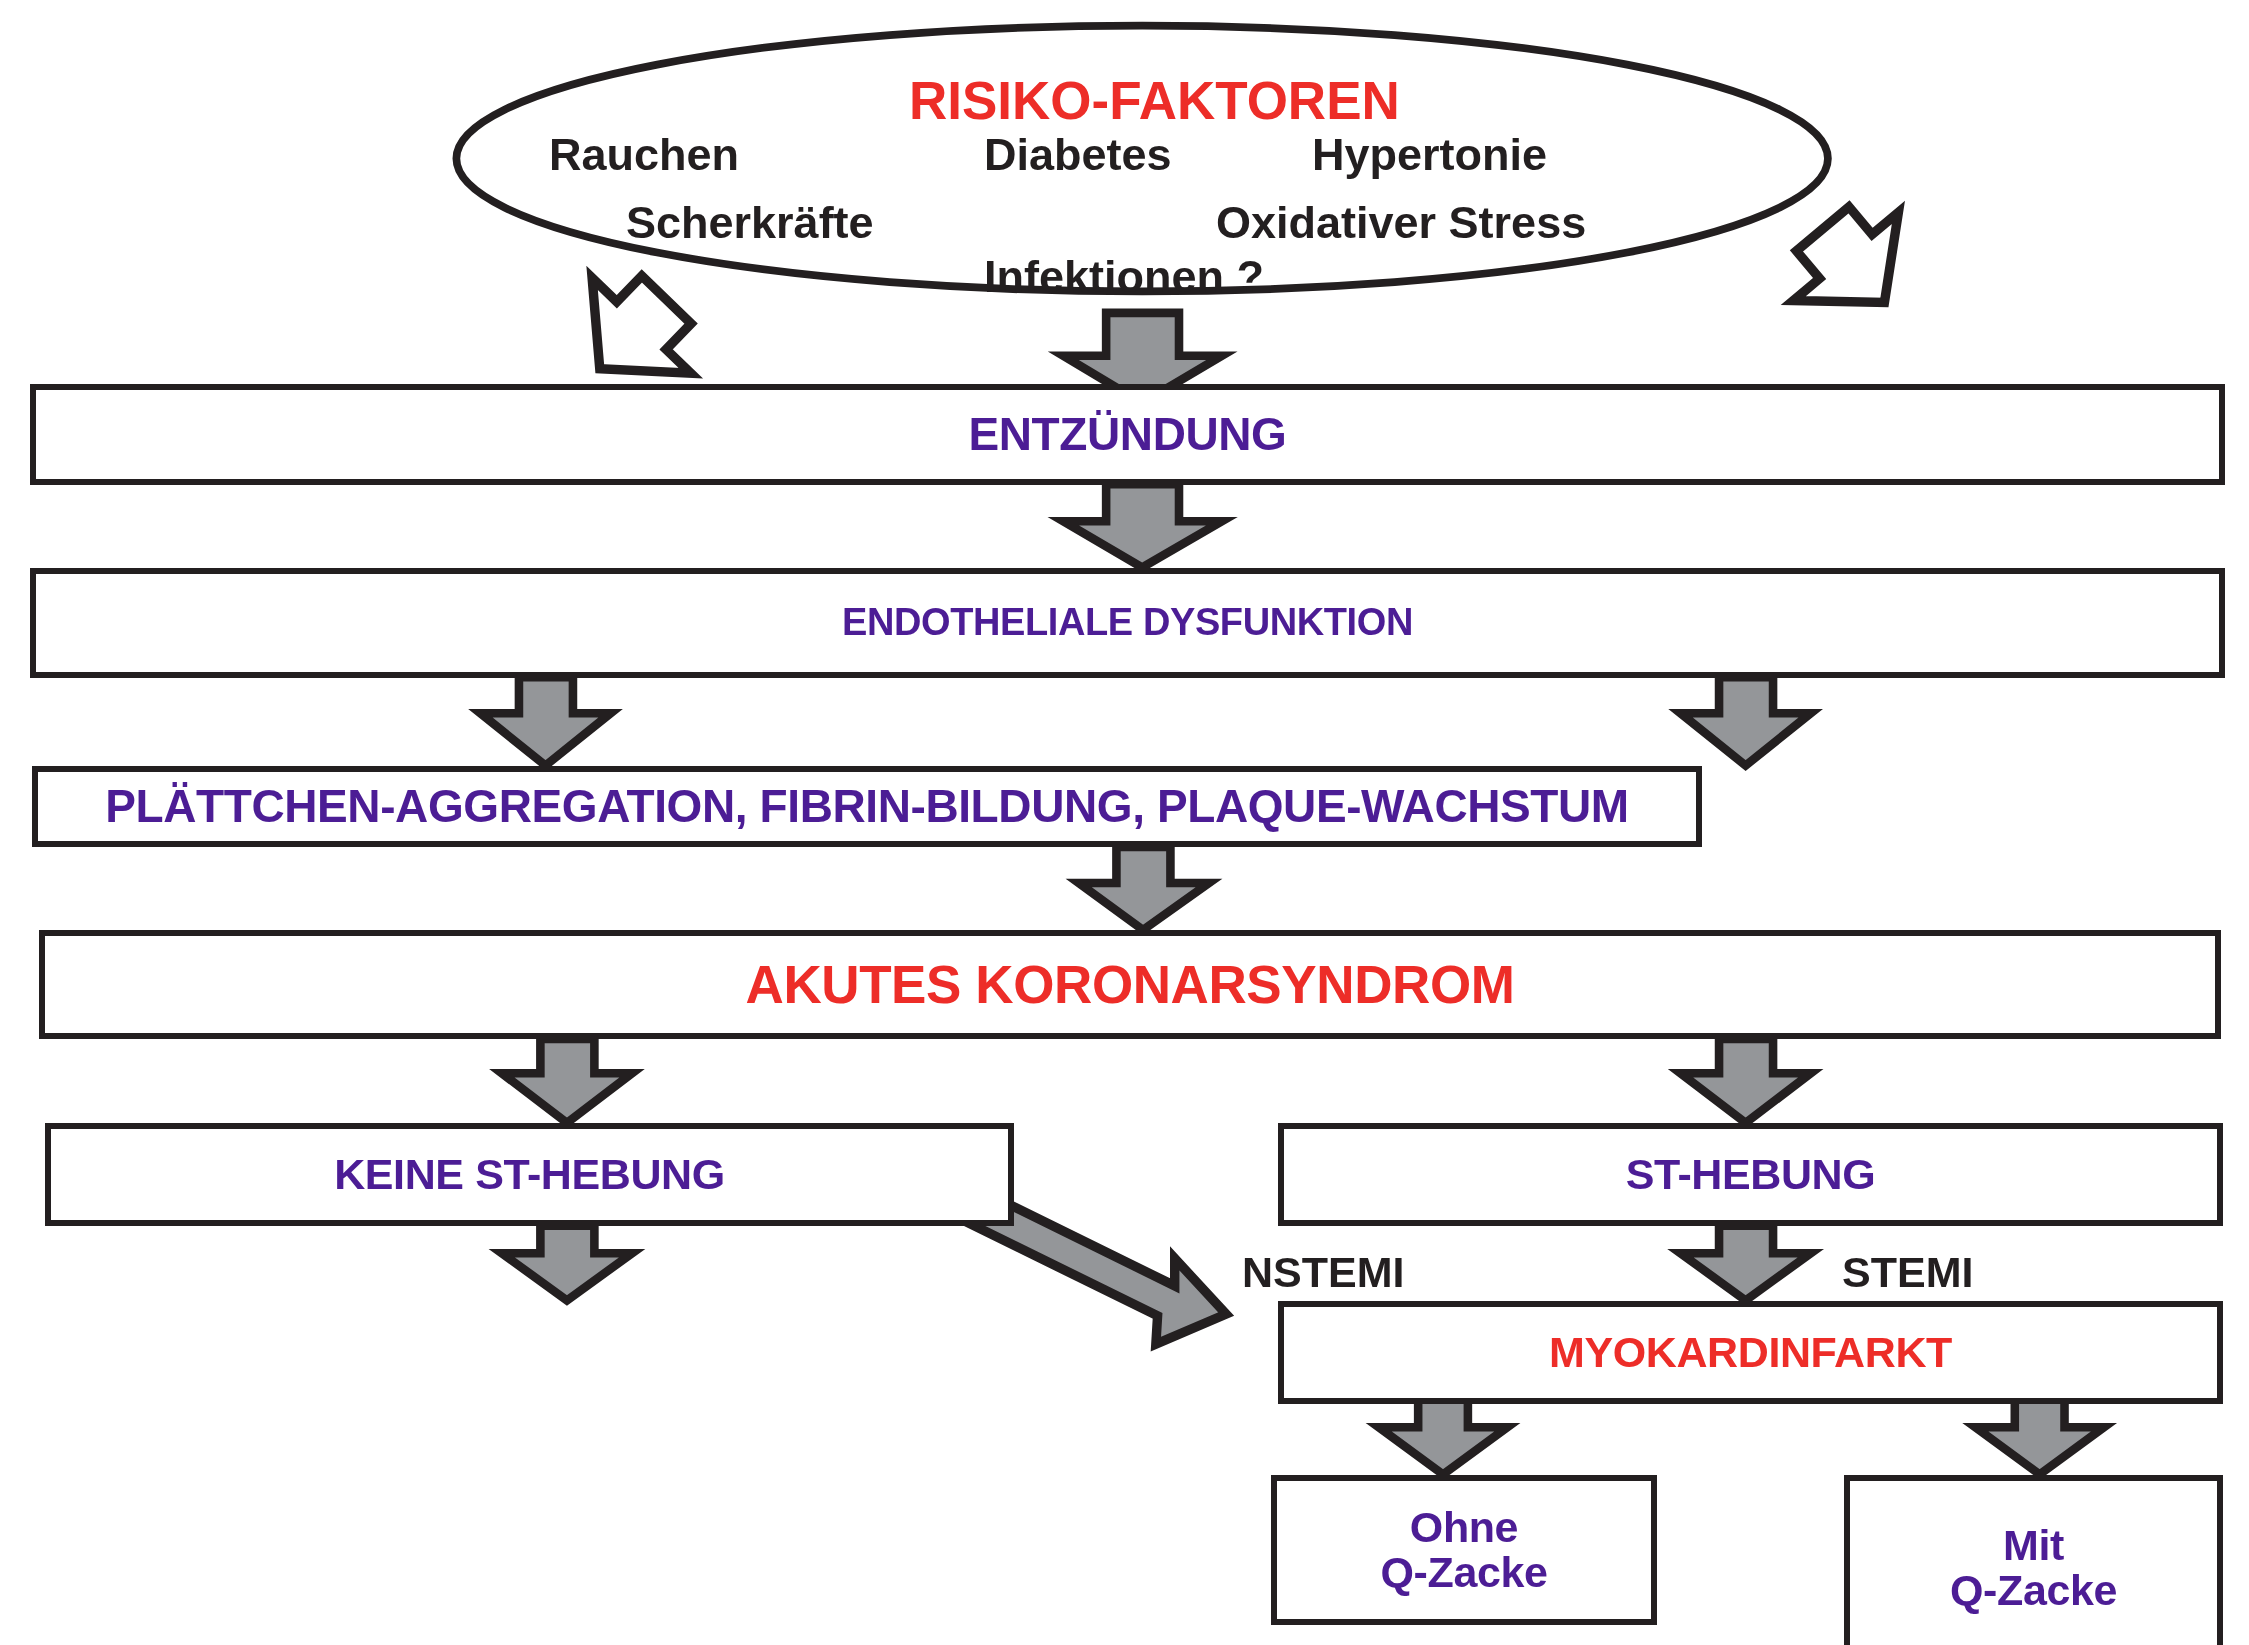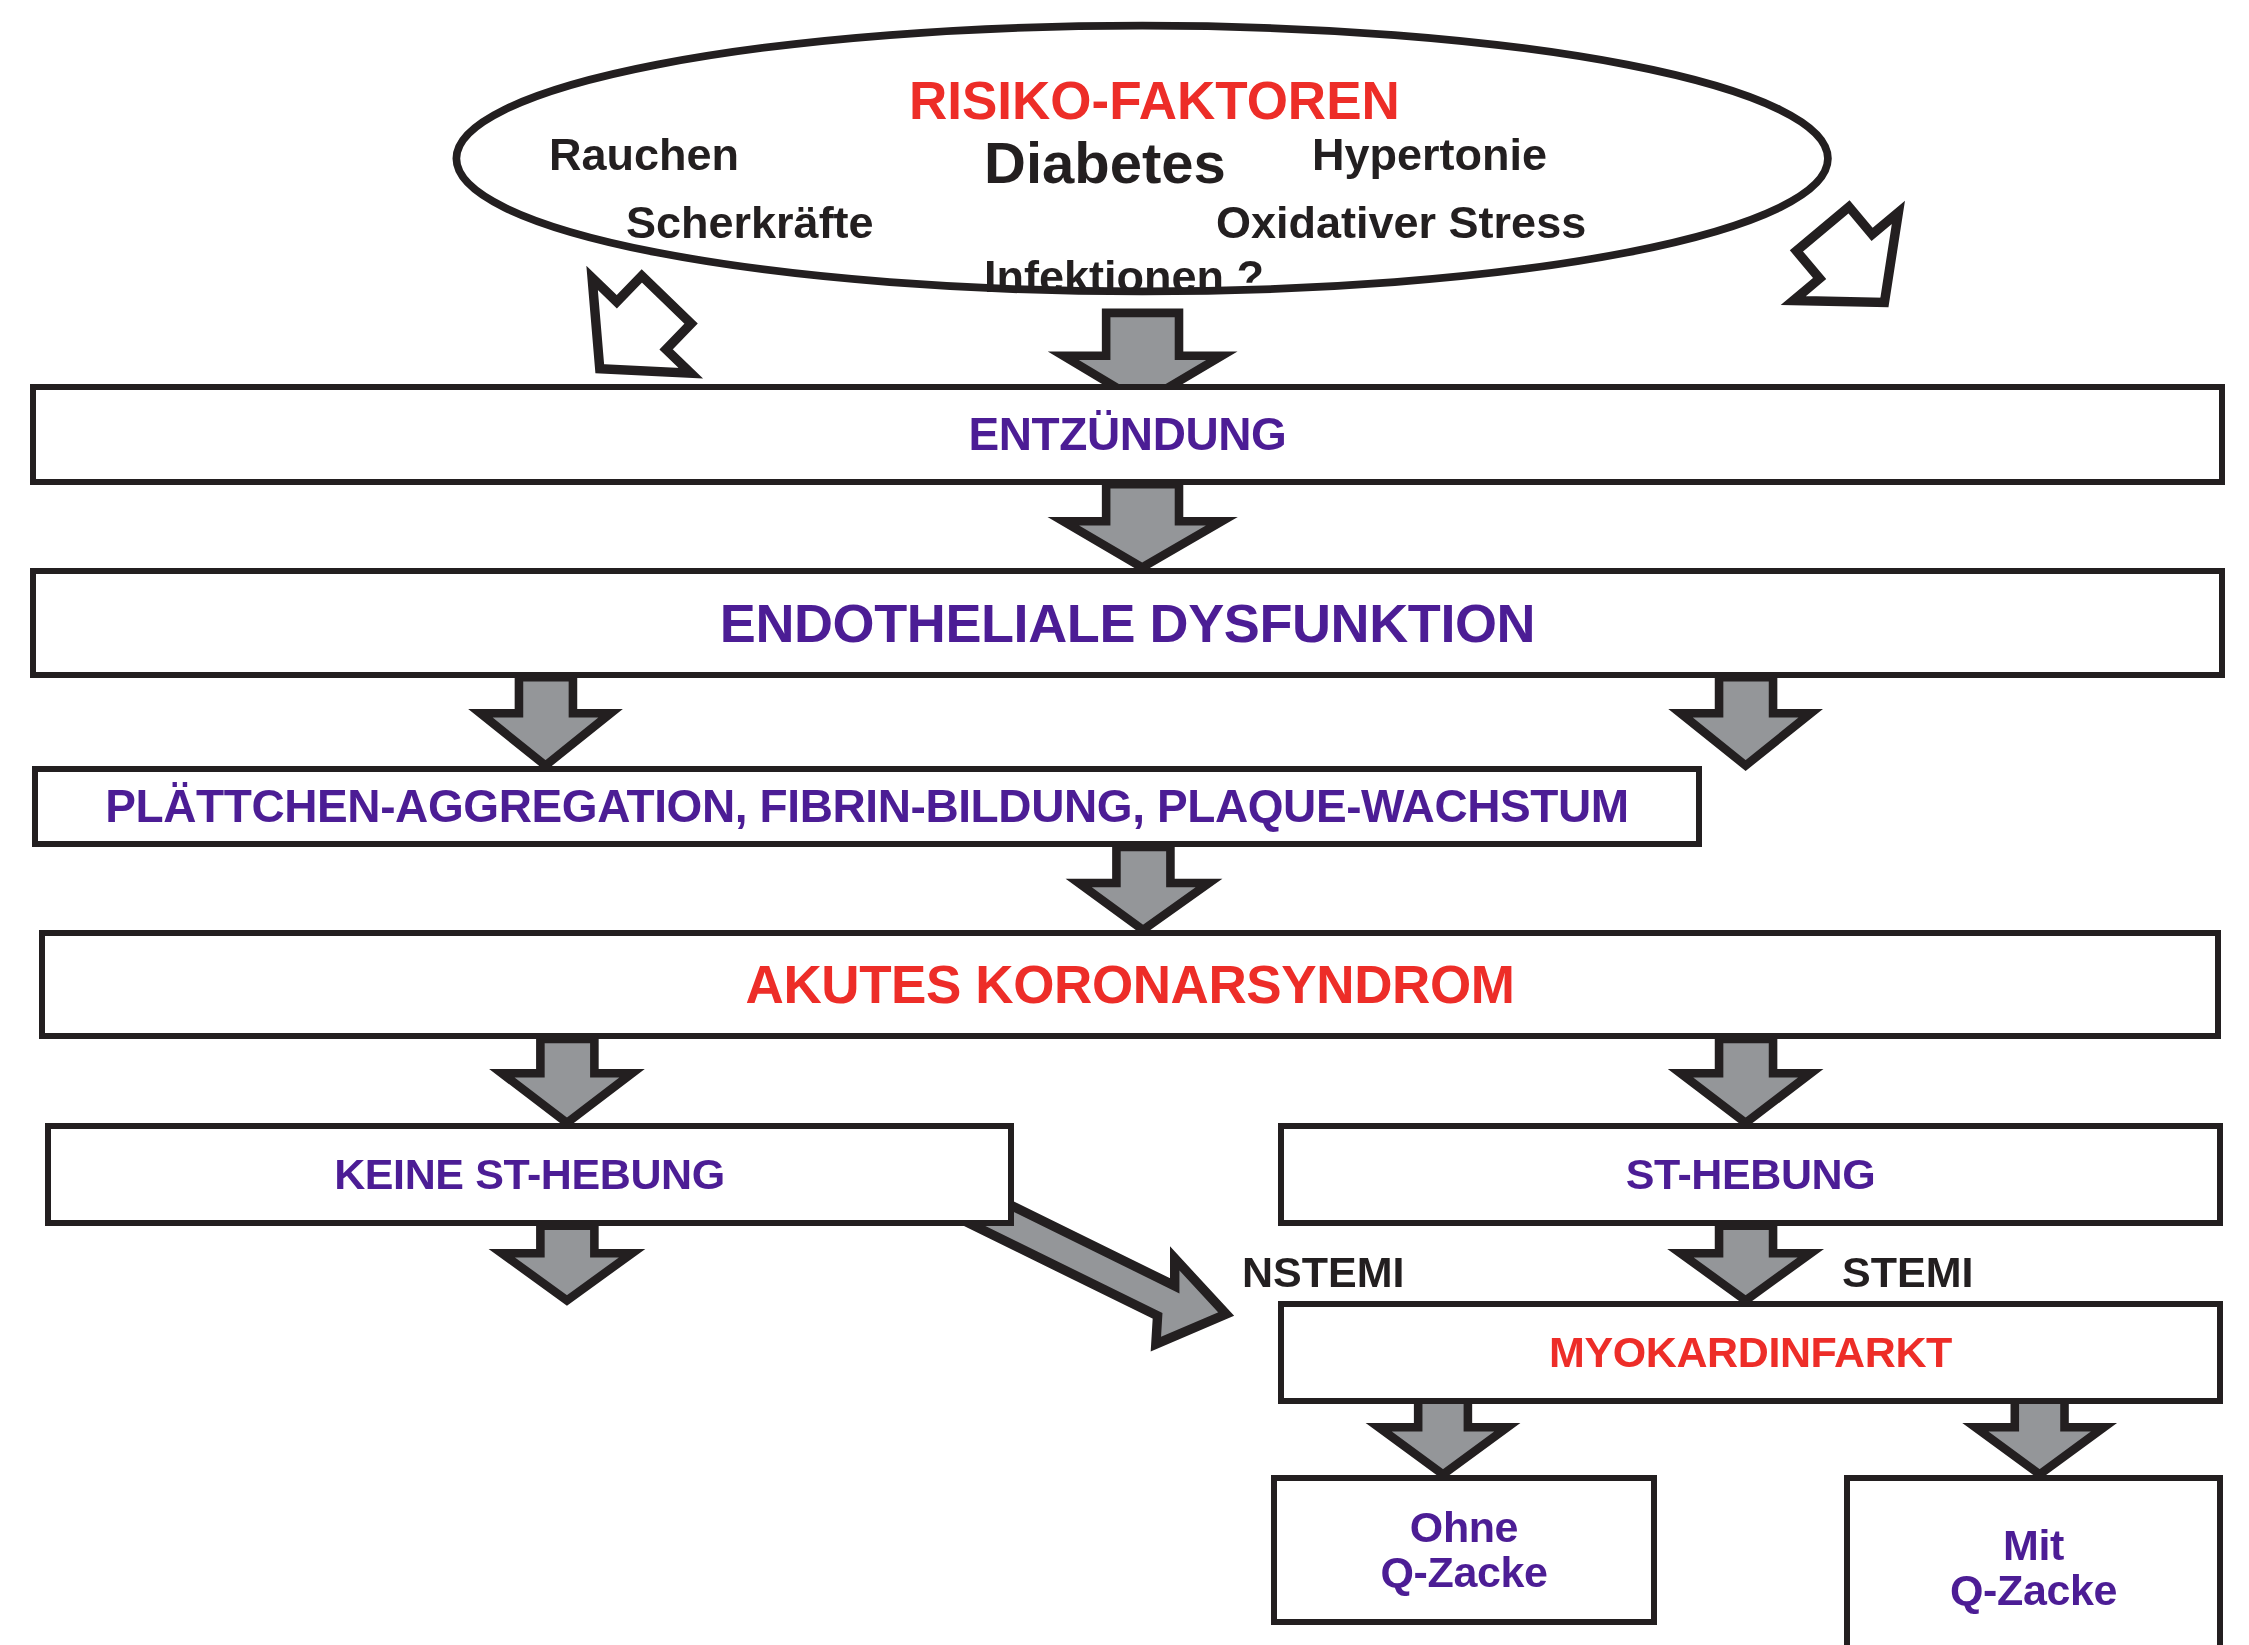--- a/index.html
+++ b/index.html
@@ -98,36 +98,36 @@
 
     <path d="M 1654 1625 L 1712 1625 L 1712 1665 L 1758 1665 L 1683 1720 L 1608 1665 L 1654 1665 Z" fill="#949699" stroke="#231f20" stroke-width="10"></path>
 
     <path d="M 2350 1625 L 2408 1625 L 2408 1665 L 2454 1665 L 2379 1720 L 2304 1665 L 2350 1665 Z" fill="#949699" stroke="#231f20" stroke-width="10"></path>
   </svg>
 
   <div class="oval-text title" style="left:909px; top:70px; font-size:53px;">RISIKO-FAKTOREN</div>
 
   <div class="oval-text" style="left:549px; top:129px; font-size:45px;">Rauchen</div>
 
-  <div class="oval-text" style="left:984px; top:129px; font-size:58px;">Diabetes</div>
+  <div class="oval-text" style="left:984px; top:129px; font-size:45px;">Diabetes</div>
 
   <div class="oval-text" style="left:1312px; top:129px; font-size:45px;">Hypertonie</div>
 
   <div class="oval-text" style="left:626px; top:197px; font-size:45px;">Scherkräfte</div>
 
   <div class="oval-text" style="left:1216px; top:197px; font-size:45px;">Oxidativer Stress</div>
 
   <div class="oval-text" style="left:984px; top:251px; font-size:45px;">Infektionen ?</div>
 
   <div class="node-box" style="left:30px; top:384px; width:2195px; height:101px;">
     <span class="node-label" style="font-size:46px;">ENTZÜNDUNG</span>
   </div>
 
   <div class="node-box" style="left:30px; top:568px; width:2195px; height:110px;">
-    <span class="node-label" style="font-size:54px;text-align:center;">ENDOTHELIALE DYSFUNKTION</span>
+    <span class="node-label" style="font-size:38px;text-align:center;">ENDOTHELIALE DYSFUNKTION</span>
   </div>
 
   <div class="node-box" style="left:32px; top:766px; width:1670px; height:81px;">
     <span class="node-label" style="font-size:46px;">PLÄTTCHEN-AGGREGATION, FIBRIN-BILDUNG, PLAQUE-WACHSTUM</span>
   </div>
 
   <div class="node-box" style="left:39px; top:930px; width:2182px; height:109px;">
     <span class="node-label red" style="font-size:53px;">AKUTES KORONARSYNDROM</span>
   </div>
 

